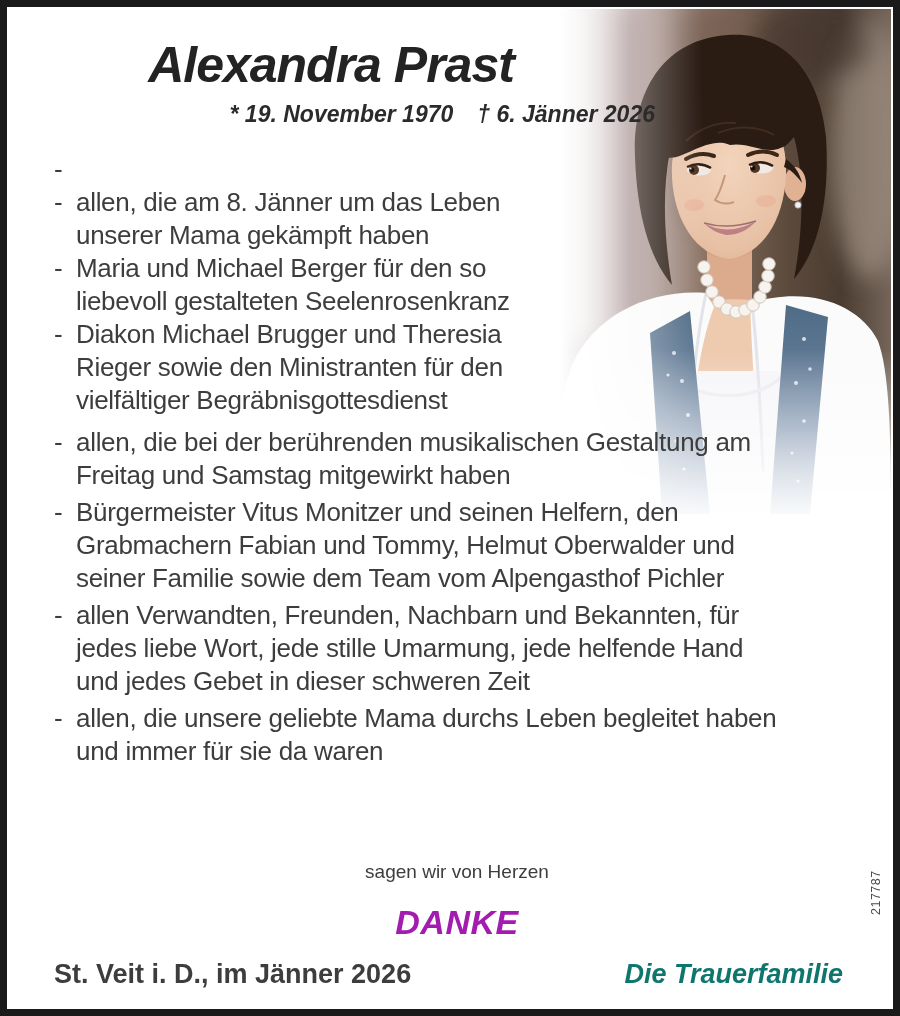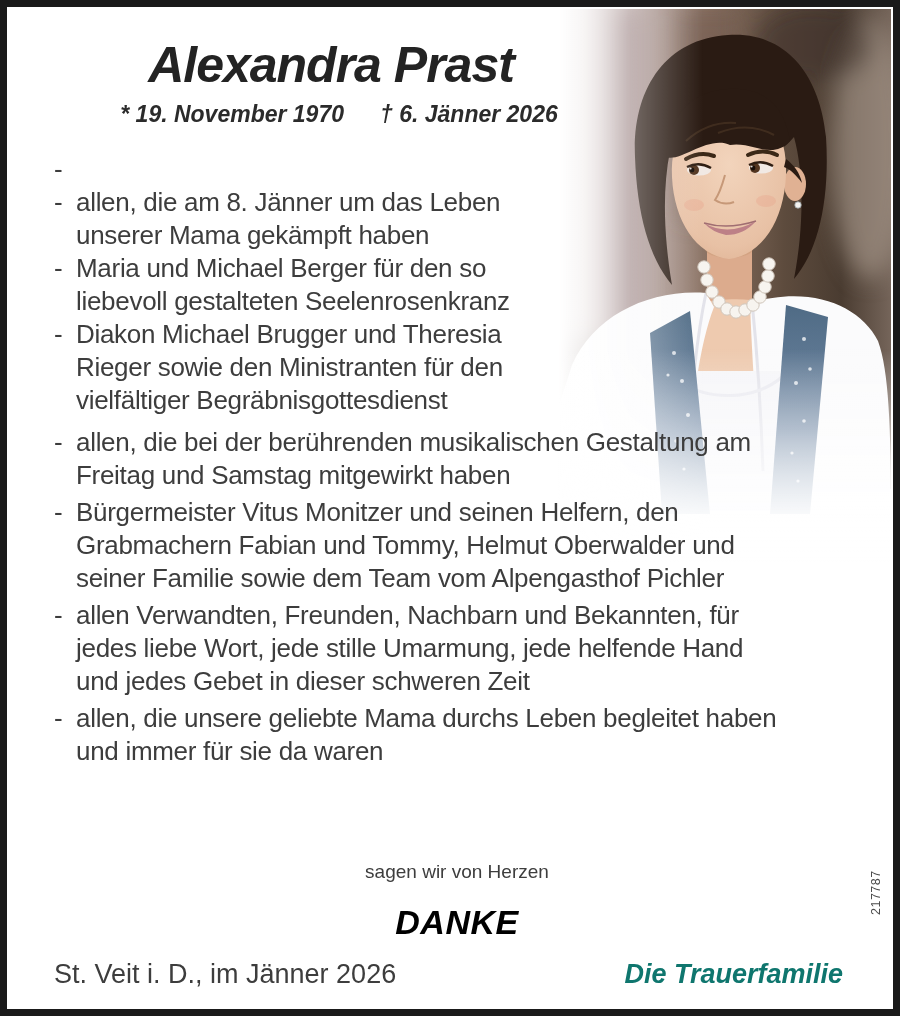--- a/index.html
+++ b/index.html
@@ -24,50 +24,50 @@
     text-align:center;z-index:2;
   }
   .title{
     margin:0;
     font-size:50px;line-height:64px;
     font-weight:bold;font-style:italic;
     letter-spacing:-1px;color:#232323;
   }
   .dates{
     margin-top:4px;
-    display:flex;justify-content:center;gap:36px;
+    display:flex;justify-content:flex-end;gap:24px;
     font-size:23px;font-weight:bold;font-style:italic;color:#2b2b2b;padding-left:16px;
   }
   
   .list{
     position:absolute;top:146px;left:47px;right:30px;z-index:2;
     font-size:26px;line-height:33px;letter-spacing:-0.3px;
   }
   .item{display:flex;}
   .item .dash{flex:none;width:22px;}
   .item .text{white-space:pre-line;}
   .gap-lg{margin-top:9px;}
   .gap-sm{margin-top:4px;}
   
   .closing{
     position:absolute;top:854px;left:7px;width:886px;
     text-align:center;font-size:19px;color:#3d3d3d;z-index:2;
   }
   .danke{
     position:absolute;top:896px;left:7px;width:886px;
     text-align:center;font-size:34px;font-weight:bold;font-style:italic;
-    letter-spacing:0.5px;color:#000000;z-index:2;
+    letter-spacing:0.5px;color:#a21caf;z-index:2;
   }
   
   .bottom-row{
     position:absolute;top:952px;left:47px;right:50px;
     display:flex;justify-content:space-between;align-items:baseline;
     font-size:27px;z-index:2;
   }
-  .place-date{color:#3d3d3d;}
+  .place-date{color:#3d3d3d;font-weight:bold;}
   .family{font-weight:bold;font-style:italic;color:#0f766e;}
   
   .ref-number{
     position:absolute;top:836px;right:10px;height:72px;
     writing-mode:vertical-rl;transform:rotate(180deg);
     font-size:12.5px;letter-spacing:0.5px;color:#4c4c4c;z-index:2;
   }
 </style>
 </head>
 <body>

